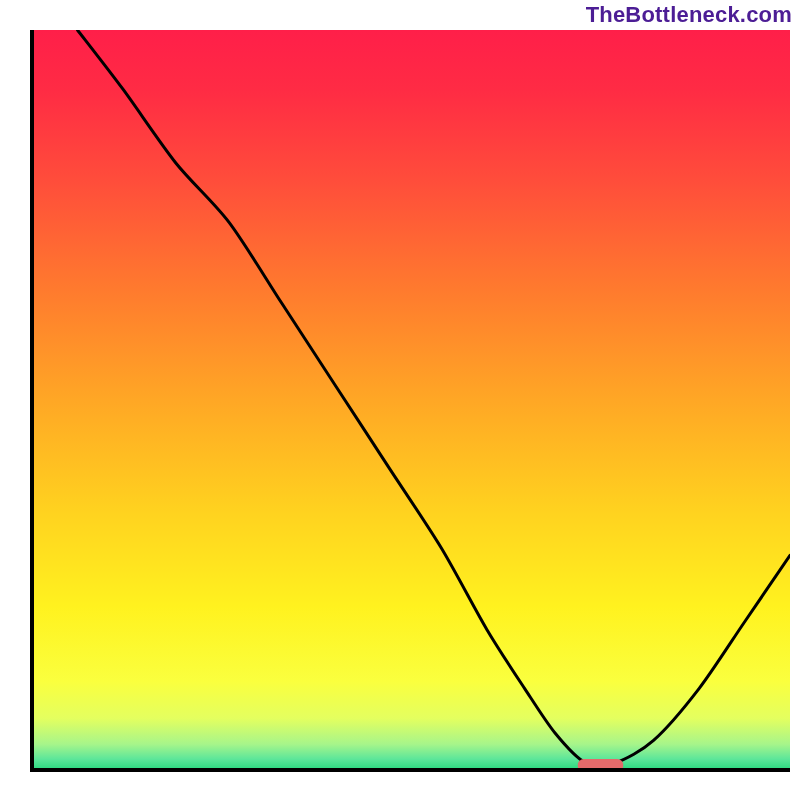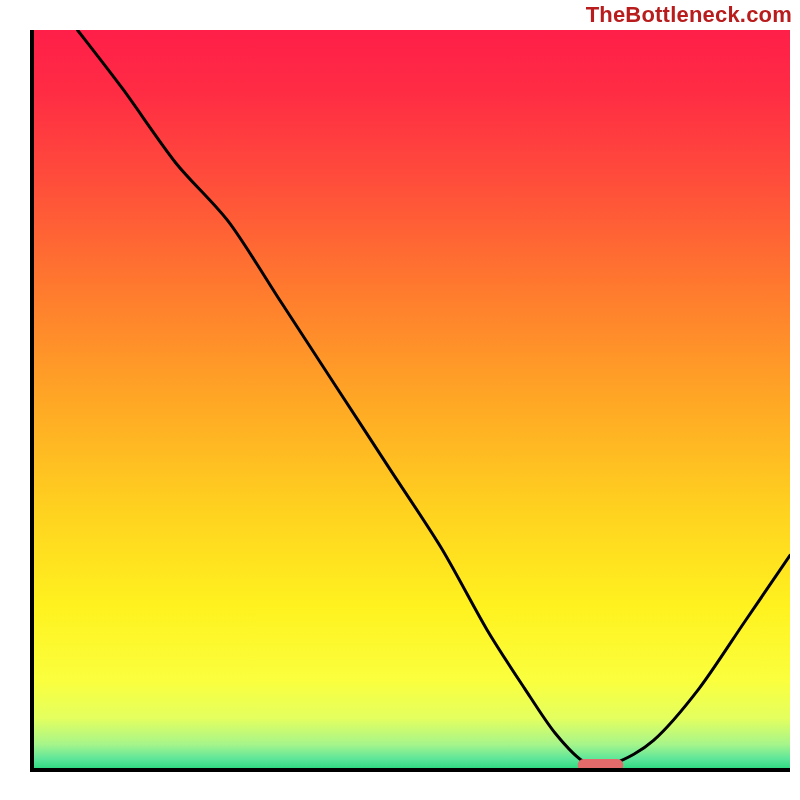--- a/index.html
+++ b/index.html
@@ -15,21 +15,21 @@
     position: relative;
     width: 800px;
     height: 800px;
   }
   .watermark {
     position: absolute;
     top: 2px;
     right: 8px;
     font-size: 22px;
     font-weight: 600;
-    color: #b91c1c;
+    color: #4c1d95;
     letter-spacing: 0.2px;
   }
   svg {
     display: block;
   }
 </style>
 </head>
 <body>
 
 <div class="stage">

